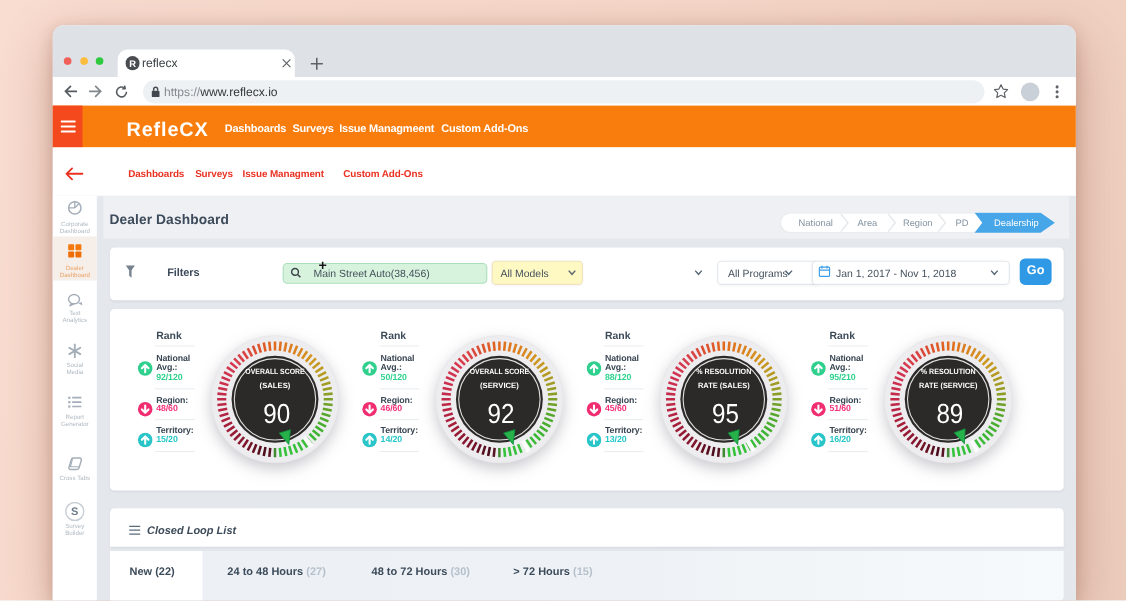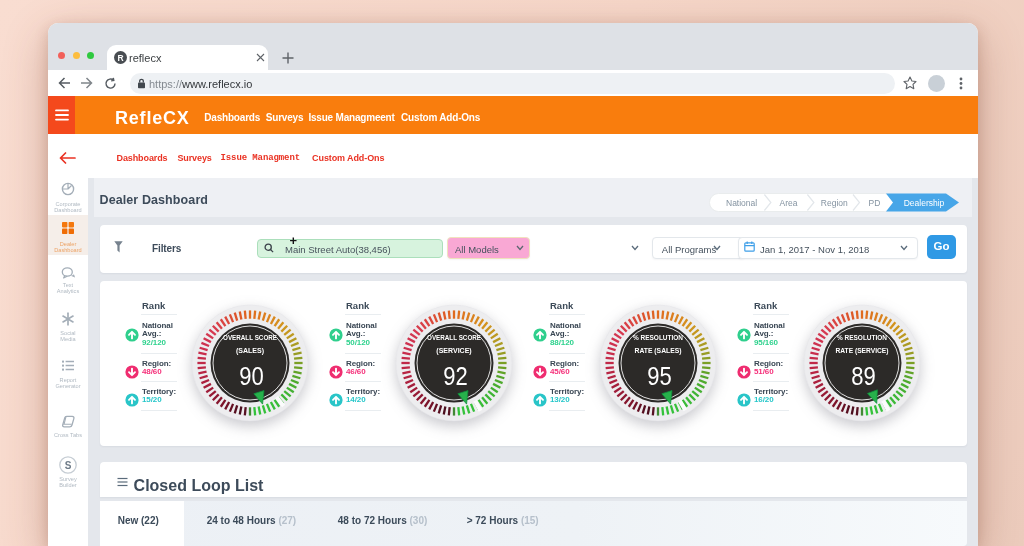--- a/index.html
+++ b/index.html
@@ -24,21 +24,21 @@
 .card{position:absolute;background:#fff;border-radius:4px;box-shadow:0 1px 2px rgba(60,70,90,.07);}
 #filters-label{position:absolute;left:84px;top:219.8px;font-size:10px;font-weight:bold;letter-spacing:-.1px;color:#3d4b5a;margin-left:20px;}
 #search{position:absolute;left:209px;top:215.7px;width:185.6px;height:19px;background:#d7f3de;border:1px solid #abdfbb;border-radius:4px;}
 #search span{position:absolute;left:27px;top:4.4px;font-size:9.5px;color:#47525c;}
 .chip{position:absolute;top:213.5px;height:22px;border:1px solid #e3e7eb;border-radius:4px;background:#fff;font-size:9.5px;color:#45515d;box-shadow:0 1px 2px rgba(80,90,110,.06);}
 .chip .t{position:absolute;left:9px;top:6.6px;white-space:nowrap;}
 #go{position:absolute;left:879px;top:212.2px;width:29px;height:23.6px;background:#2f99e5;border-radius:5px;color:#fff;font-size:11.5px;font-weight:bold;text-align:center;line-height:23.6px;}
 .rk{position:absolute;font-size:9.5px;font-weight:bold;color:#3d4b59;}
 .rl{position:absolute;width:36px;border-top:1px solid #e9edf0;}
 .rt{position:absolute;font-size:8px;font-weight:bold;letter-spacing:-.1px;color:#3a4754;line-height:8.3px;}
-#cll-title{position:absolute;left:85.6px;top:453.9px;font-size:16px;font-weight:bold;color:#3d4b5a;}
+#cll-title{position:absolute;left:85.6px;top:453.9px;font-size:10px;font-weight:bold;color:#3d4b5a;font-style:italic;}
 #tabstrip{position:absolute;left:52px;top:478px;width:867px;height:45px;background:linear-gradient(90deg,#ecf0f5 0%,#eef2f6 55%,#f7fafc 100%);border-radius:0 0 4px 4px;}
 #acttab{position:absolute;left:0;top:0;width:84px;height:45px;background:#fff;}
 .tabt{position:absolute;font-size:10px;font-weight:bold;color:#3c4b5a;white-space:nowrap;}
 .tabt .c{color:#b6c0cb;font-weight:bold;}
 .cursor-plus{position:absolute;left:241.5px;top:210px;font-size:13px;font-weight:bold;color:#151515;text-shadow:0 0 1px #fff;}
 </style></head><body>
 <div id="stage">
     <div id="win">
       <div id="tabbar"></div>
       <div class="dot" style="left:9.7px;top:29px;background:#f2605a;"></div>
@@ -94,21 +94,21 @@
       <div class="nl" style="left:156.3px;">Dashboards</div>
       <div class="nl" style="left:217.8px;">Surveys</div>
       <div class="nl" style="left:260.4px;">Issue Managmeent</div>
       <div class="nl" style="left:353.1px;">Custom Add-Ons</div>
       <div id="subnav"></div>
       <svg style="position:absolute;left:11.0px;top:128.5px;" width="17" height="12" viewBox="0 0 17 12">
         <path d="M6.5,1 L1.5,6 L6.5,11 M1.5,6 H16" stroke="#ea3223" stroke-width="1.7" fill="none" stroke-linecap="round" stroke-linejoin="round"></path>
       </svg>
       <div class="rnl" style="left:68.5px;">Dashboards</div>
       <div class="rnl" style="left:129.4px;">Surveys</div>
-      <div class="rnl" style="left:172.5px;font-family:Liberation Mono, monospace;">Issue Managment</div>
+      <div class="rnl" style="left:172.5px;">Issue Managment</div>
       <div class="rnl" style="left:264.1px;">Custom Add-Ons</div>
       <div id="content"></div>
       <div id="sidebar"></div>
       <div id="sbactive"></div>
       <svg style="position:absolute;left:13.0px;top:159.0px;" width="14" height="14" viewBox="0 0 14 14">
         <circle cx="7" cy="7" r="5.6" fill="none" stroke="#a4aeb8" stroke-width="1.4"></circle>
         <path d="M7,7 L10.5,3.5 M7,7 L7,1.4 M7,7 L1.4,7" stroke="#a4aeb8" stroke-width="1.2" fill="none"></path>
       </svg>
       <div class="sbl" style="left:0;top:177.5px;">Corporate<br>Dashboard</div>
       <svg style="position:absolute;left:13.0px;top:198.0px;" width="14" height="14" viewBox="0 0 14 14">
@@ -175,21 +175,21 @@
       </svg>
       <div id="filters-label">Filters</div>
       <div id="search">
         <span>Main Street Auto(38,456)</span>
       </div>
       <svg style="position:absolute;left:215.8px;top:219.7px;" width="10" height="10" viewBox="0 0 10 10">
         <circle cx="4.2" cy="4.2" r="3.1" fill="none" stroke="#3a4149" stroke-width="1.3"></circle>
         <path d="M6.5,6.5 L9.1,9.1" stroke="#3a4149" stroke-width="1.3"></path>
       </svg>
       <div class="cursor-plus">+</div>
-      <div class="chip" style="left:399px;width:83px;background:#f9a8d4;border-color:#f0e2bd;">
+      <div class="chip" style="left:399px;width:83px;background:#fef9c3;border-color:#f0e2bd;">
         <span class="t" style="left:7px;">All Models</span>
       </div>
       <svg style="position:absolute;left:467.6px;top:222.0px;" width="8" height="6" viewBox="0 0 8 6">
         <path d="M1,1 L4,4.4 L7,1" stroke="#5c6670" stroke-width="1.3" fill="none"></path>
       </svg>
       <svg style="position:absolute;left:582.8px;top:222.0px;" width="8" height="6" viewBox="0 0 8 6">
         <path d="M1,1 L4,4.4 L7,1" stroke="#5a6b7b" stroke-width="1.3" fill="none"></path>
       </svg>
       <div class="chip" style="left:603.8px;width:93px;">
         <span class="t">All Programs</span>
@@ -490,21 +490,21 @@
         <text x="0" y="-23" text-anchor="middle" font-family="Liberation Sans,sans-serif" font-size="7" font-weight="bold" fill="#fff" textLength="50" lengthAdjust="spacingAndGlyphs">% RESOLUTION</text>
         <text x="0" y="-10.5" text-anchor="middle" font-family="Liberation Sans,sans-serif" font-size="7" font-weight="bold" fill="#fff" textLength="47" lengthAdjust="spacingAndGlyphs">RATE (SALES)</text>
         <text x="1.5" y="21.8" text-anchor="middle" font-family="Liberation Sans,sans-serif" font-size="25" fill="#fff" textLength="24.5" lengthAdjust="spacingAndGlyphs">95</text>
       </svg>
       <div class="rk" style="left:706px;top:277px;">Rank</div>
       <div class="rl" style="left:705px;top:290.5px;"></div>
       <svg style="position:absolute;left:688.5px;top:304.6px;" width="14" height="14" viewBox="-7 -7 14 14">
         <circle r="6.6" fill="#2fcf8d"></circle>
         <path d="M0,3.4 L0,-2.6 M-3,-0.2 L0,-3.2 L3,-0.2" stroke="#fff" stroke-width="1.9" fill="none" stroke-linecap="round" stroke-linejoin="round"></path>
       </svg>
-      <div class="rt" style="left:706px;top:299.0px;">National<br>Avg.:<br><span style="color:#2fd28e">95/160</span></div>
+      <div class="rt" style="left:706px;top:299.0px;">National<br>Avg.:<br><span style="color:#2fd28e">95/210</span></div>
       <div class="rl" style="left:705px;top:329.5px;"></div>
       <svg style="position:absolute;left:688.5px;top:341.7px;" width="14" height="14" viewBox="-7 -7 14 14">
         <circle r="6.6" fill="#ef2d70"></circle>
         <path d="M0,-3.4 L0,2.6 M-3,0.2 L0,3.2 L3,0.2" stroke="#fff" stroke-width="1.9" fill="none" stroke-linecap="round" stroke-linejoin="round"></path>
       </svg>
       <div class="rt" style="left:706px;top:336.5px;">Region:<br><span style="color:#f5307a">51/60</span></div>
       <div class="rl" style="left:705px;top:357.5px;"></div>
       <svg style="position:absolute;left:688.5px;top:370.3px;" width="14" height="14" viewBox="-7 -7 14 14">
         <circle r="6.6" fill="#29c5c8"></circle>
         <path d="M0,3.4 L0,-2.6 M-3,-0.2 L0,-3.2 L3,-0.2" stroke="#fff" stroke-width="1.9" fill="none" stroke-linecap="round" stroke-linejoin="round"></path>

